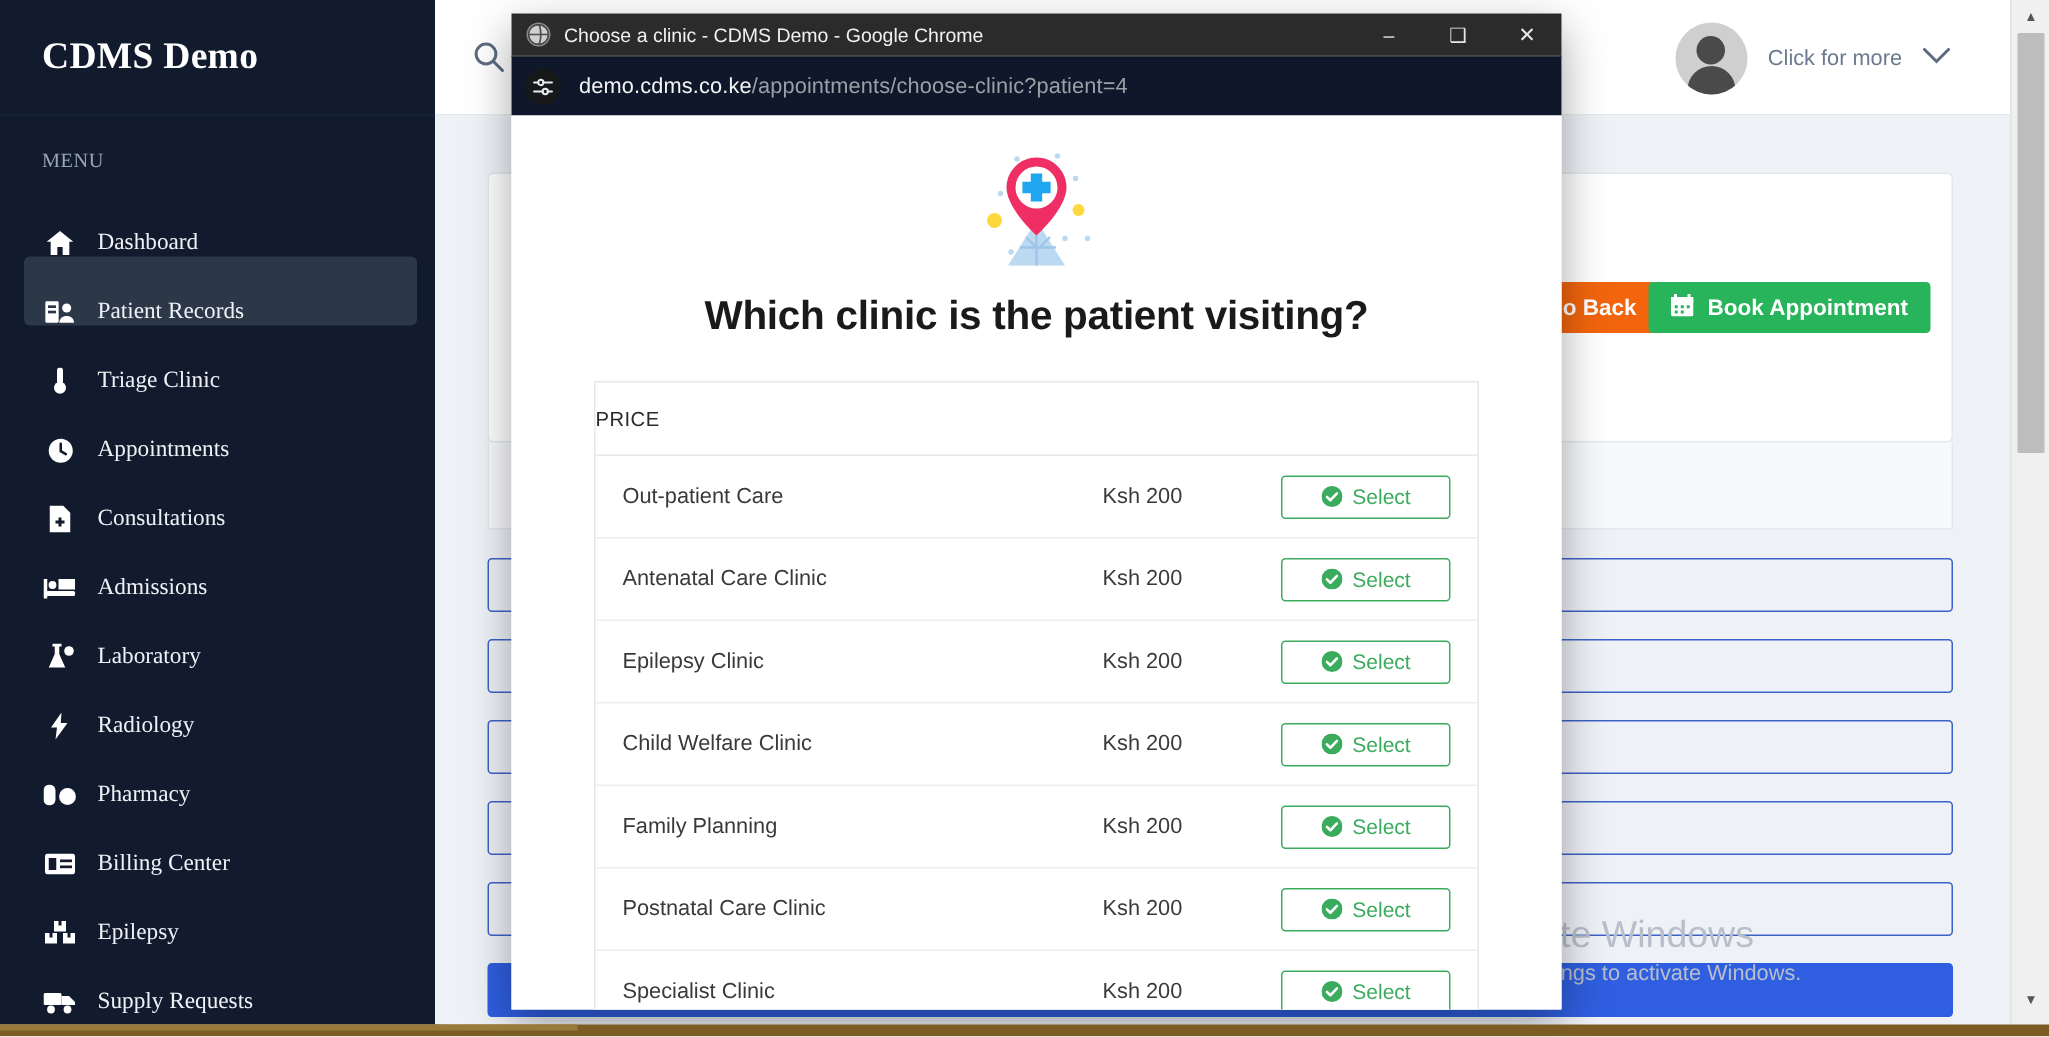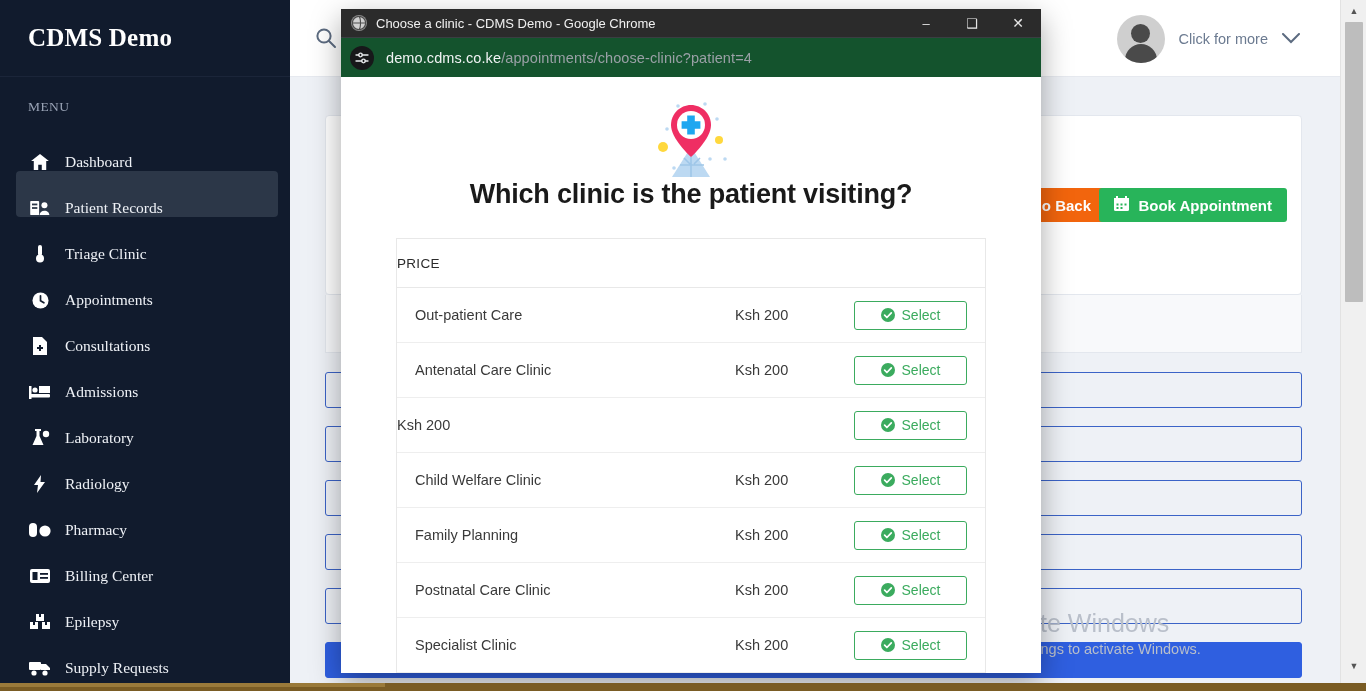--- a/index.html
+++ b/index.html
@@ -120,40 +120,40 @@
   }
   .chrome-favicon {
     width: 16px; height: 16px; border-radius: 50%;
     background: #8a8a8a; margin-right: 9px; position: relative; flex: 0 0 16px;
     display:flex; align-items:center; justify-content:center;
   }
   .win-controls { position:absolute; right: 0; top: 0; height: 28px; display: flex; }
   .win-btn { width: 46px; height: 28px; display:flex; align-items:center; justify-content:center; color:#e6e6e6; font-size: 13px; }
   .win-btn.close { font-size: 14px; }
   .chrome-urlbar {
-    height: 40px; background: #14532d; display: flex; align-items: center;
+    height: 40px; background: #0f172a; display: flex; align-items: center;
     padding-left: 9px; border-top: 1px solid #3a3e42;
   }
   .url-chip {
     width: 24px; height: 24px; border-radius: 50%; background: #17181a;
     display:flex; align-items:center; justify-content:center; flex:0 0 24px;
   }
   .url-text { margin-left: 12px; font-size: 14.5px; color: #cfd2d5; letter-spacing: .1px; }
   .url-text .host { color: #f1f3f4; }
   .url-text .path { color: #9aa0a6; }
 
   .chrome-content {
     position: relative; height: 596px; background: #fff; overflow: hidden;
   }
 
   
   .pin-wrap { display:flex; justify-content:center; padding-top: 22px; }
   .page-title {
     text-align: center; font-size: 27px; font-weight: bold; color: #1a1a1a;
-    letter-spacing: -.2px;
+    margin-top: 16px; letter-spacing: -.2px;
   }
   .clinic-table {
     margin: 28px auto 0; width: 590px;
     border: 1px solid #e8e8e8; border-bottom: none; background: #fff;
   }
   .ct-head {
     display: flex; align-items: center; height: 49px;
     border-bottom: 1px solid #e8e8e8; font-size: 13.5px; color: #2b2b2b;
     letter-spacing: .3px;
   }
@@ -479,20 +479,21 @@
               <span class="check-ico"><svg width="14" height="14" viewBox="0 0 14 14">
                     <circle cx="7" cy="7" r="7" fill="#3bab5e"></circle>
                     <path d="M3.6 7.2l2.3 2.3 4.4-4.6" stroke="#fff" stroke-width="1.7" fill="none" stroke-linecap="round" stroke-linejoin="round"></path>
                   </svg></span>
               <span>Select</span>
             </button>
           </div>
         </div>
 
         <div class="ct-row">
+          <div class="col-name">Epilepsy Clinic</div>
           <div class="col-price">Ksh 200</div>
           <div class="col-act">
             <button class="sel-btn">
               <span class="check-ico"><svg width="14" height="14" viewBox="0 0 14 14">
                     <circle cx="7" cy="7" r="7" fill="#3bab5e"></circle>
                     <path d="M3.6 7.2l2.3 2.3 4.4-4.6" stroke="#fff" stroke-width="1.7" fill="none" stroke-linecap="round" stroke-linejoin="round"></path>
                   </svg></span>
               <span>Select</span>
             </button>
           </div>

